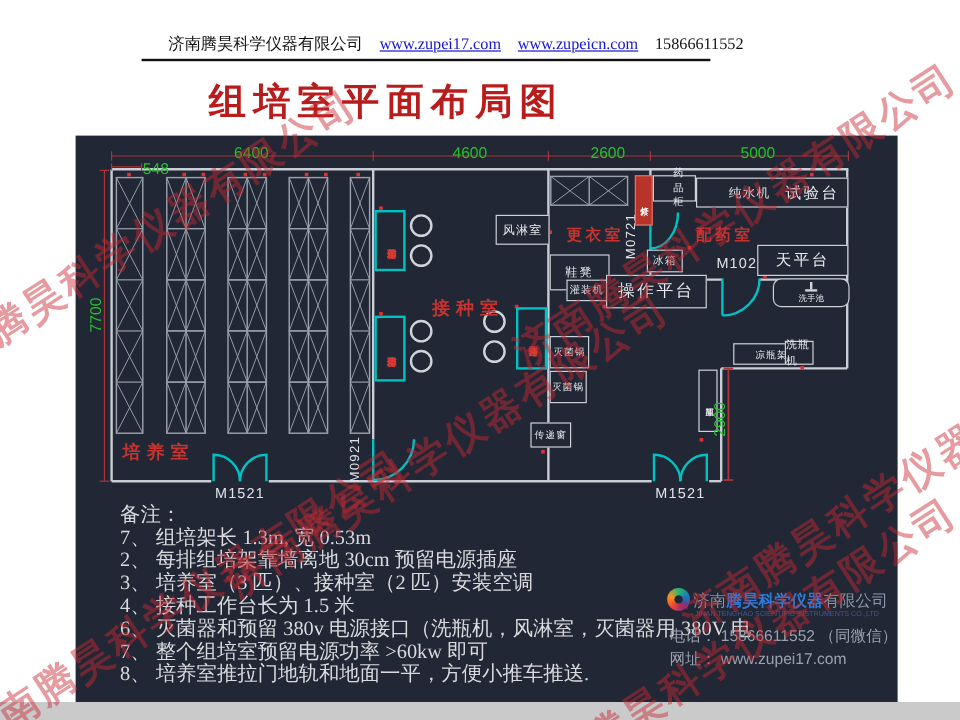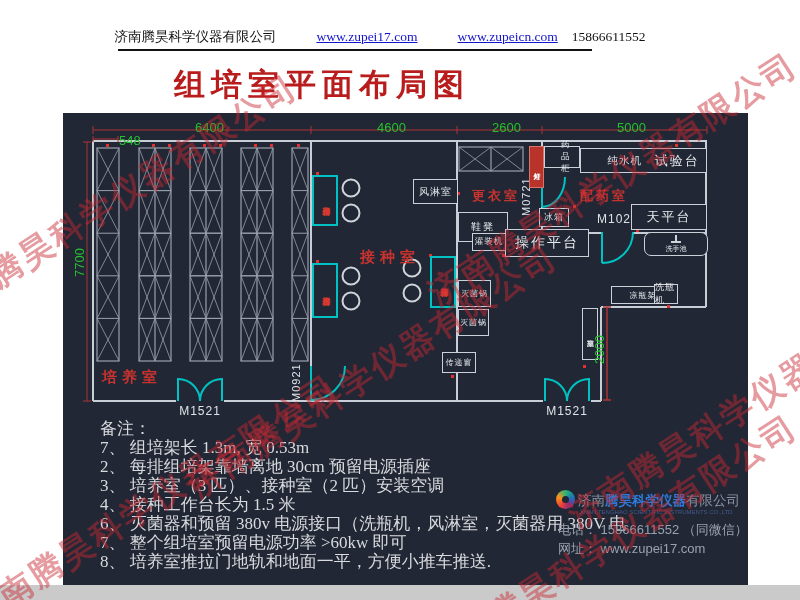--- a/index.html
+++ b/index.html
@@ -1,21 +1,21 @@
 <!DOCTYPE html>
 <html><head>
 <meta charset="utf-8">
 <style>
   html,body{margin:0;padding:0;background:#fff;}
   #stage{position:relative;width:800px;height:600px;background:#ffffff;overflow:hidden;
          font-family:"Liberation Serif",serif;}
   
   .hdr{position:absolute;top:28px;left:60px;width:640px;display:flex;justify-content:center;
        align-items:baseline;gap:14px;font-size:13.5px;color:#111;white-space:nowrap;}
-  .hdr a{color:#1414cc;text-decoration:underline;margin-left:26px;}
+  .hdr a{color:#1414cc;text-decoration:underline;}
   .hdr-rule{position:absolute;left:118px;top:49px;width:474px;height:2px;background:#111;}
   .ptitle{position:absolute;left:0;top:64px;width:644px;text-align:center;font-size:31px;
           font-weight:bold;color:#b91c1c;letter-spacing:6px;}
   
   .panel{position:absolute;left:63px;top:113px;width:685px;height:472px;background:#212734;}
   #plan-svg{position:absolute;left:0;top:0;z-index:1;}
   .bottom-strip{position:absolute;left:0;top:585px;width:800px;height:15px;background:#cacaca;}
   .ebox{position:absolute;z-index:2;border:1px solid #ccd1d9;background:#212734;color:#e8eaee;
         display:flex;align-items:center;justify-content:center;font-size:10px;
         font-family:"Liberation Sans",sans-serif;letter-spacing:1px;box-sizing:border-box;}

